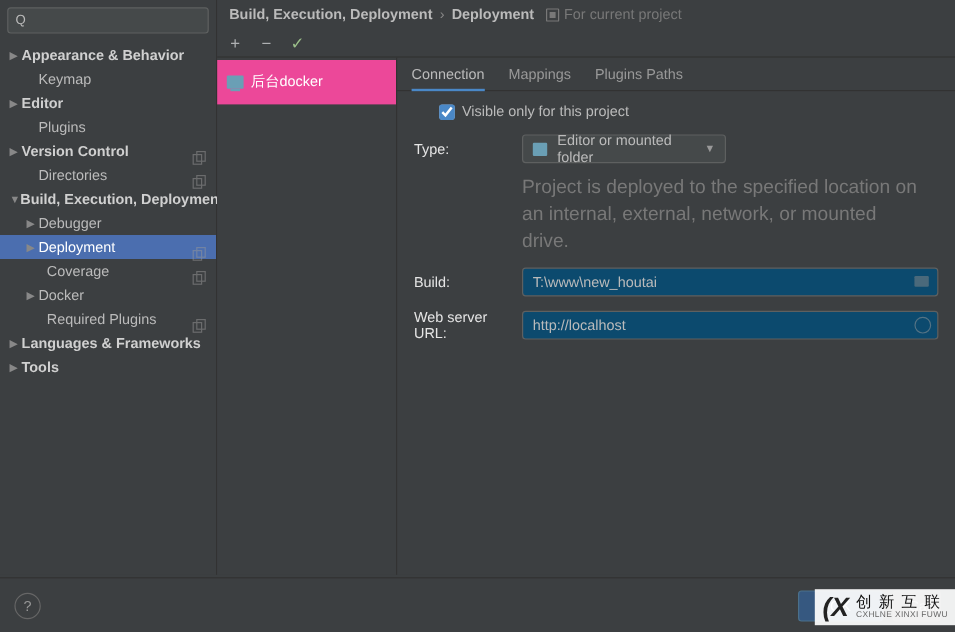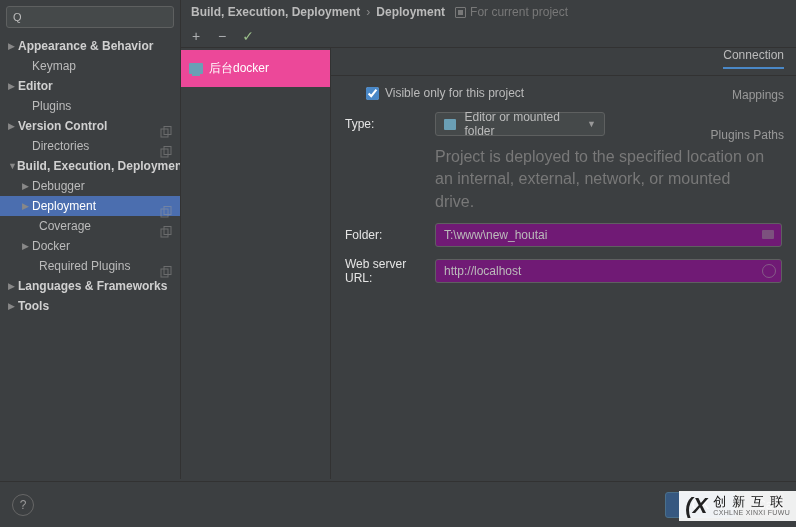--- a/index.html
+++ b/index.html
@@ -37,38 +37,38 @@
 .toolbar .tbtn { color: #afb1b3; cursor: pointer; font-size: 14px; width: 14px; text-align: center; }
 
 .content { flex: 1; display: flex; }
 
 .server-list { width: 150px; border-right: 1px solid #323232; padding-top: 2px; }
 .server-item { display: flex; align-items: center; gap: 6px; padding: 10px 8px; background: #ec4899; color: #fff; cursor: pointer; font-size: 12px; }
 .server-item .srv-icon { width: 14px; height: 11px; background: #6a9fb5; border-radius: 1px; position: relative; }
 .server-item .srv-icon::after { content: ""; position: absolute; bottom: -2px; left: 3px; width: 8px; height: 2px; background: #6a9fb5; }
 
 .panel { flex: 1; padding: 0 0 0 0; }
-.tabs { display: flex; gap: 20px; padding: 0 12px; border-bottom: 1px solid #323232; height: 28px; align-items: flex-end; flex-direction: column; }
+.tabs { display: flex; gap: 20px; padding: 0 12px; border-bottom: 1px solid #323232; height: 28px; align-items: flex-end; }
 .tab { padding-bottom: 6px; color: #999; cursor: pointer; }
 .tab.active { color: #bbb; border-bottom: 2px solid #4a88c7; margin-bottom: -1px; padding-bottom: 5px; }
 
 .form { padding: 10px 14px; }
 .row { display: flex; align-items: center; margin-bottom: 10px; }
 .row .flabel { width: 90px; color: #e5e5e5; }
 .row .fcontrol { flex: 1; }
 .checkbox-row { display: flex; align-items: center; gap: 6px; margin-bottom: 12px; color: #bbb; margin-left: 21px; }
 .checkbox-row input { accent-color: #4a88c7; }
 
 .dropdown { height: 24px; background: #45494a; border: 1px solid #5e6060; border-radius: 3px; color: #bbb; display: flex; align-items: center; padding: 0 8px; gap: 8px; position: relative; width: 170px; }
 .dropdown .dd-icon { width: 14px; height: 11px; background: #6a9fb5; border-radius: 1px; }
 .dropdown .dd-arrow { margin-left: auto; font-size: 9px; color: #999; }
 
 .hint { color: #787878; font-size: 16px; line-height: 1.4; margin: 4px 0 10px 90px; max-width: 330px; }
 
-.text-input { width: 100%; height: 24px; background: #701a75; border: 1px solid #5e6060; border-radius: 3px; color: #bbb; padding: 0 24px 0 8px; }
+.text-input { width: 100%; height: 24px; background: #0c4a6e; border: 1px solid #5e6060; border-radius: 3px; color: #bbb; padding: 0 24px 0 8px; }
 .input-wrap { position: relative; flex: 1; }
 .input-wrap .trail { position: absolute; right: 6px; top: 5px; width: 14px; height: 14px; opacity: 0.5; color: #999; }
 .folder-trail::before { content: ""; display: block; width: 12px; height: 9px; background: #888; margin-top: 2px; border-radius: 1px; }
 .globe-trail { border: 1px solid #999; border-radius: 50%; }
 
 
 .bottom { position: absolute; left: 0; right: 0; bottom: 0; height: 46px; background: #3c3f41; border-top: 1px solid #323232; display: flex; align-items: center; padding: 0 12px; }
 .help-btn { width: 22px; height: 22px; border: 1px solid #666; border-radius: 50%; display: flex; align-items: center; justify-content: center; color: #999; cursor: pointer; }
 .spacer { flex: 1; }
 .btn { height: 26px; padding: 0 20px; border: 1px solid #5e6060; background: #4c5052; color: #bbb; border-radius: 3px; cursor: pointer; margin-left: 8px; }
@@ -224,21 +224,21 @@
             <div class="flabel">Type:</div>
             <div class="dropdown">
               <span class="dd-icon"></span>
               <span>Editor or mounted folder</span>
               <span class="dd-arrow">▼</span>
             </div>
           </div>
           <div class="hint">Project is deployed to the specified location on an internal, external, network, or mounted drive.</div>
 
           <div class="row">
-            <div class="flabel">Folder:</div>
+            <div class="flabel">Build:</div>
             <div class="input-wrap fcontrol">
               <input class="text-input" value="T:\www\new_houtai" style="">
               <span class="trail folder-trail"></span>
             </div>
           </div>
 
           <div class="row">
             <div class="flabel">Web server URL:</div>
             <div class="input-wrap fcontrol">
               <input class="text-input" value="http://localhost" style="">

